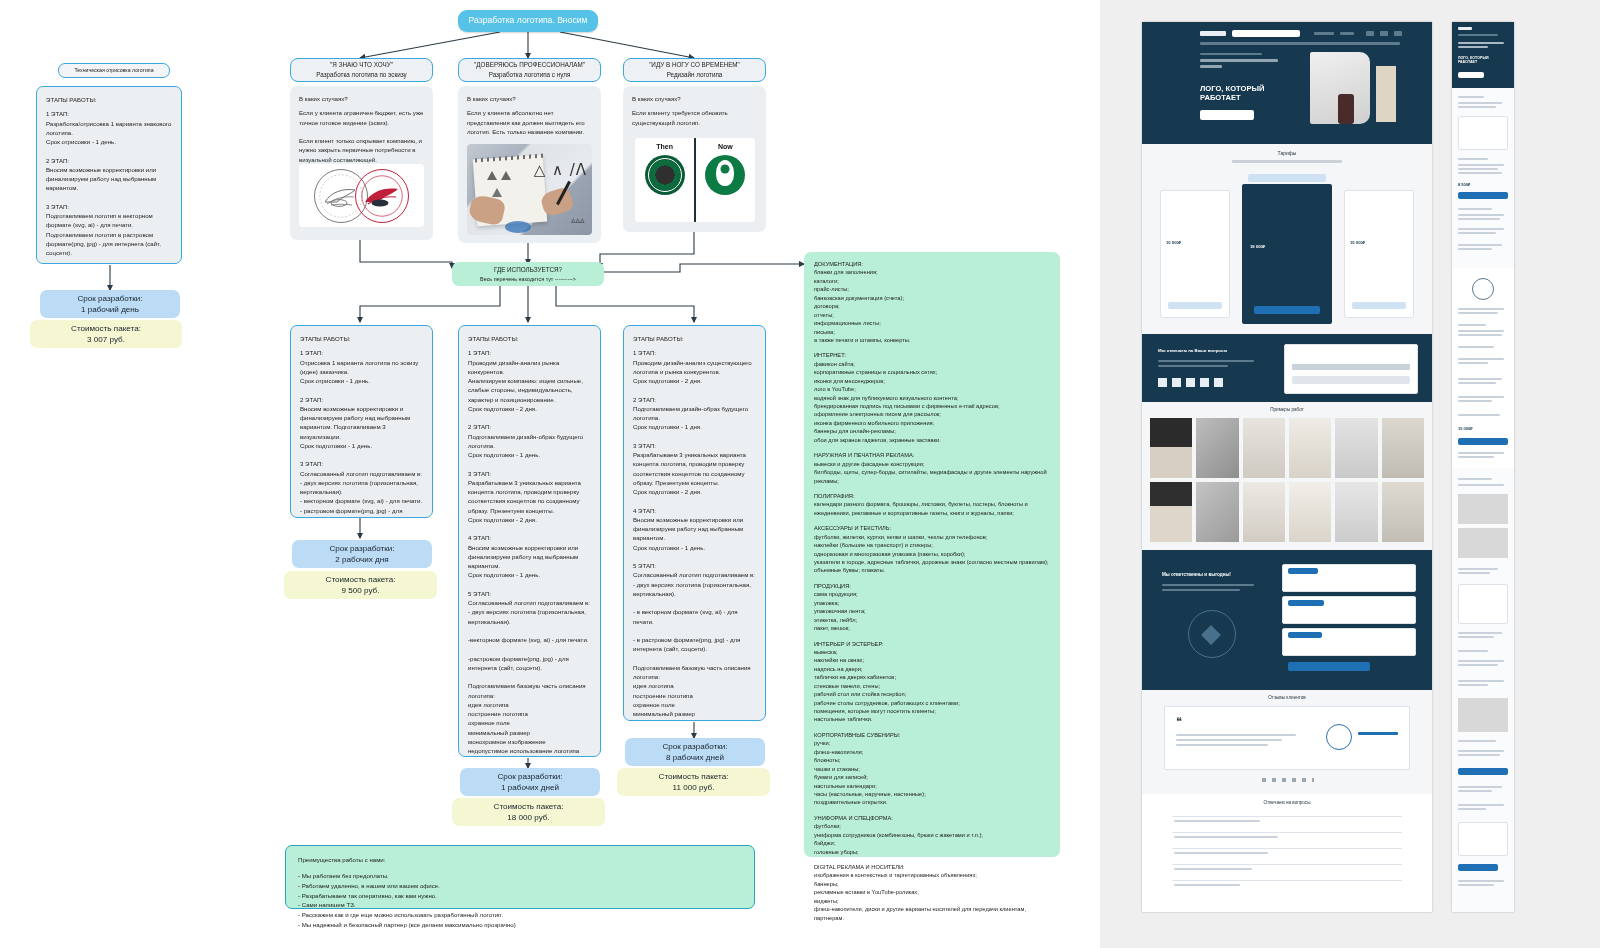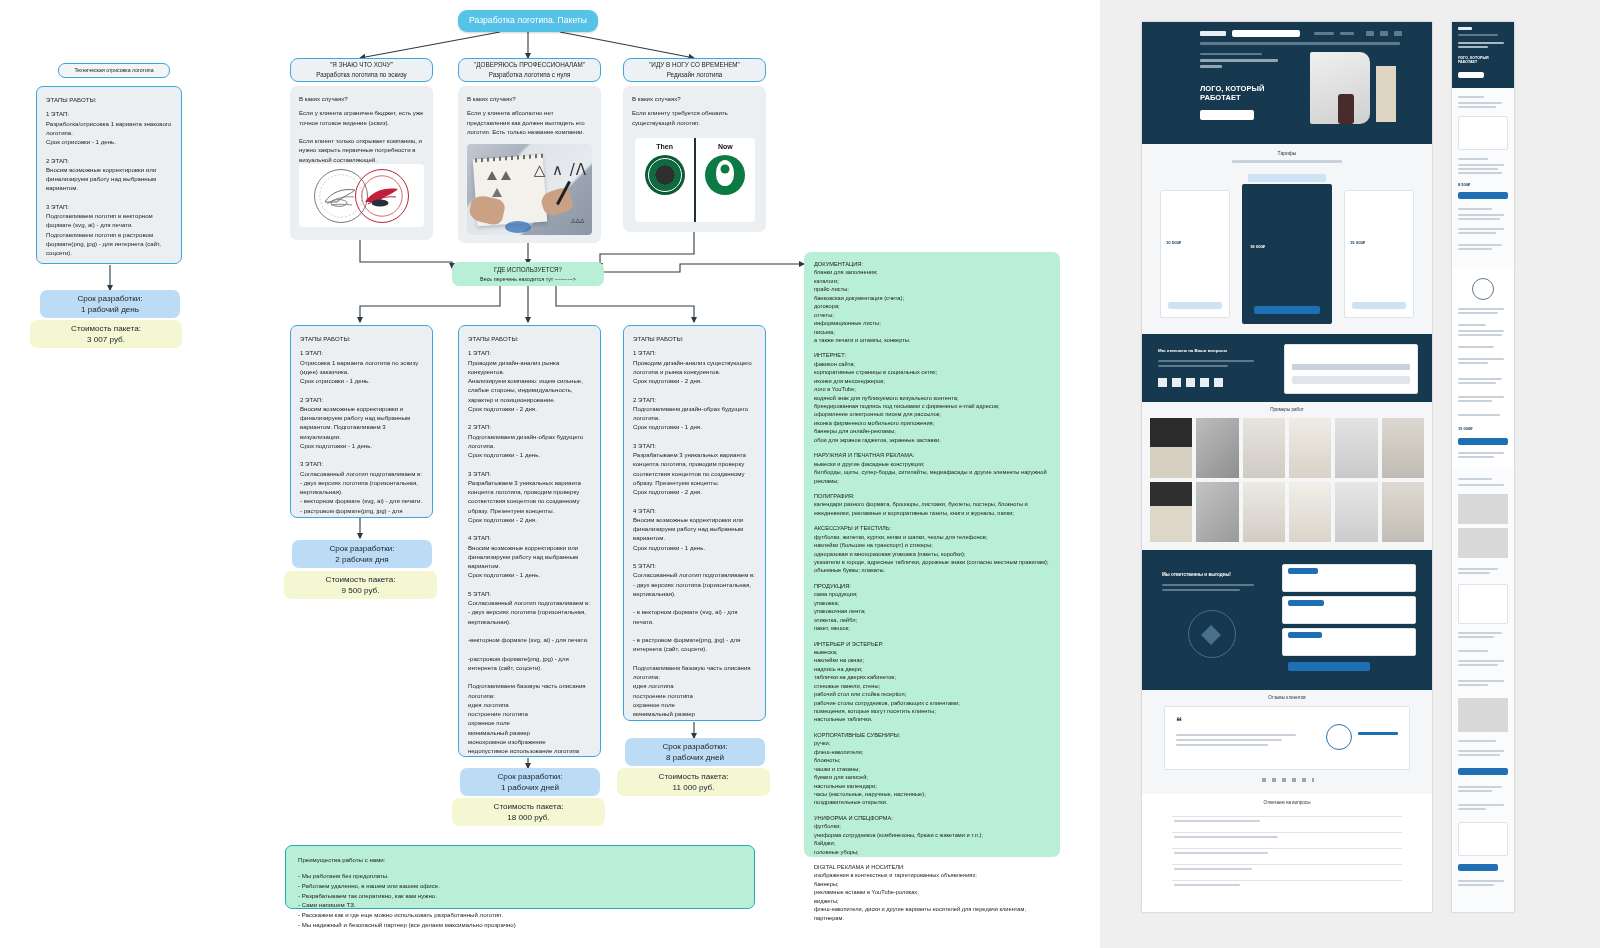--- a/index.html
+++ b/index.html
@@ -217,21 +217,21 @@
 
       <path d="M110,265 L110,290"></path>
 
       <path d="M360,518 L360,538"></path>
       <path d="M528,758 L528,768"></path>
       <path d="M694,722 L694,738"></path>
     </g>
   </svg>
 
   <div class="node pill blue-pill" style="left:458px;top:10px;width:140px;height:22px;">
-    <span>Разработка логотипа. Пакеты</span>
+    <span>Разработка логотипа. Вносим</span>
   </div>
 
   <div class="node tiny-pill" style="left:58px;top:63px;width:112px;height:15px;">
     <span>Техническая отрисовка логотипа</span>
   </div>
 
   <div class="node outlined-card" style="left:36px;top:86px;width:146px;height:178px;">
     <div style="margin-bottom:5px;">ЭТАПЫ РАБОТЫ:</div>
     <div class="body-text">1 ЭТАП:
 Разработка/отрисовка 1 варианта знакового логотипа.

